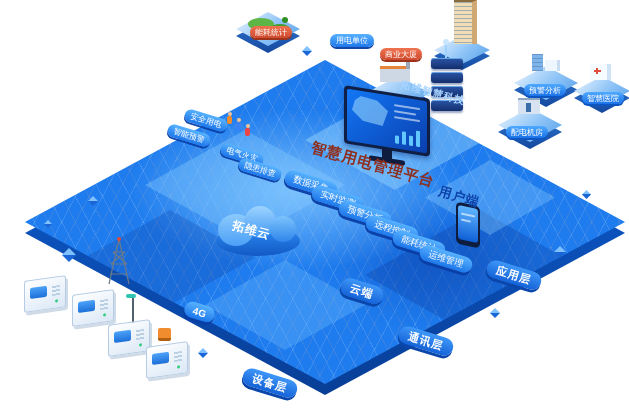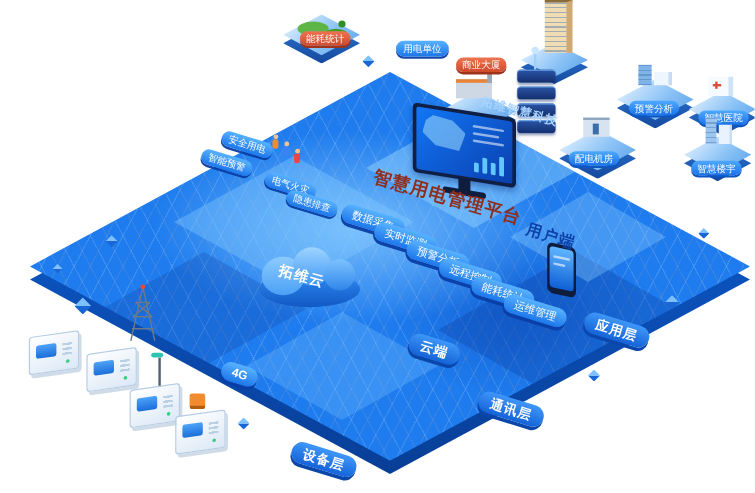--- a/index.html
+++ b/index.html
@@ -222,35 +222,28 @@
 
   <div class="island" style="left:574px;top:62px;width:56px">
     <div class="isl-depth rhomb" style="top:21px;width:56px;height:30px"></div>
     <div class="isl-top rhomb" style="top:14px;width:56px;height:30px"></div>
     <div class="blk" style="left:16px;top:2px;width:17px;height:16px;background:#f6fbff;border-right:4px solid #cfe2f6"></div>
     <div class="blk" style="left:20px;top:8px;width:7px;height:2px;background:#e24b3a"></div>
     <div class="blk" style="left:22px;top:6px;width:2px;height:6px;background:#e24b3a"></div>
     <div class="tag blue" style="left:8px;top:30px">智慧医院</div>
   </div>
 
-  <div class="island" style="left:466px;top:94px">
+  <div class="island" style="left:498px;top:94px">
     <div class="isl-depth rhomb" style="top:21px"></div>
     <div class="isl-top rhomb" style="top:14px"></div>
     <div class="blk" style="left:20px;top:4px;width:22px;height:14px;background:#d7e3f0;border-top:2px solid #8fa7c0"></div>
     <div class="blk" style="left:28px;top:9px;width:5px;height:9px;background:#3a6ea8"></div>
     <div class="tag blue" style="left:8px;top:32px">配电机房</div>
   </div>
 
-  <div class="island" style="left:570px;top:100px;width:58px">
-    <div class="isl-depth rhomb" style="top:21px;width:56px;height:30px"></div>
-    <div class="isl-top rhomb" style="top:14px;width:56px;height:30px"></div>
-    <div class="blk win" style="left:18px;top:-2px;width:9px;height:22px;background-color:#9cc6f0"></div>
-    <div class="blk" style="left:29px;top:4px;width:9px;height:16px;background:#e8f3ff;border-right:2px solid #c9ddf2"></div>
-    <div class="tag blue" style="left:6px;top:34px">智慧楼宇</div>
-  </div>
 
   <svg width="30" height="50" viewBox="0 0 30 50" style="position:absolute;left:104px;top:236px;z-index:4">
     <path d="M15 3 L5 48 M15 3 L25 48 M9 16 H21 M7 28 H23 M6 38 H24 M9 16 L23 28 M21 16 L7 28" stroke="#6b7a8a" stroke-width="1.2" fill="none"></path>
     <circle cx="15" cy="3" r="2" fill="#e24b3a"></circle>
   </svg>
   <div style="position:absolute;left:132px;top:298px;width:2px;height:26px;background:#51606f;z-index:4"></div>
   <div style="position:absolute;left:126px;top:294px;width:10px;height:4px;background:#2fc4b2;border-radius:2px;z-index:4"></div>
   <div style="position:absolute;left:158px;top:328px;width:13px;height:10px;background:#f08c2e;border-radius:2px;border-bottom:3px solid #b05f12;z-index:4"></div>
 
   <div class="person-head" style="left:228px;top:112px"></div>

